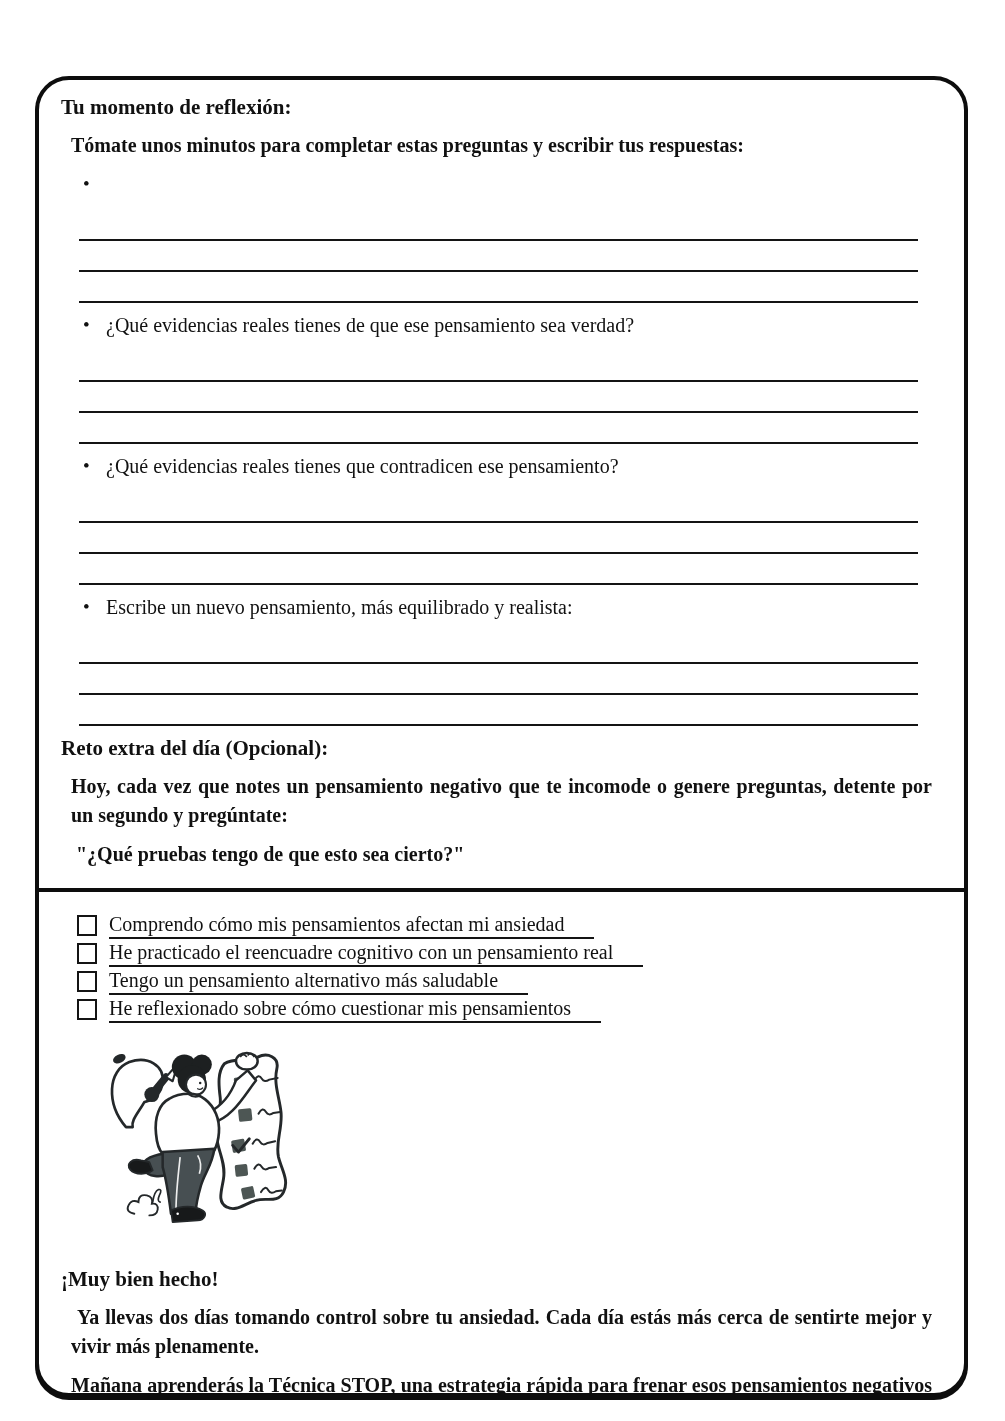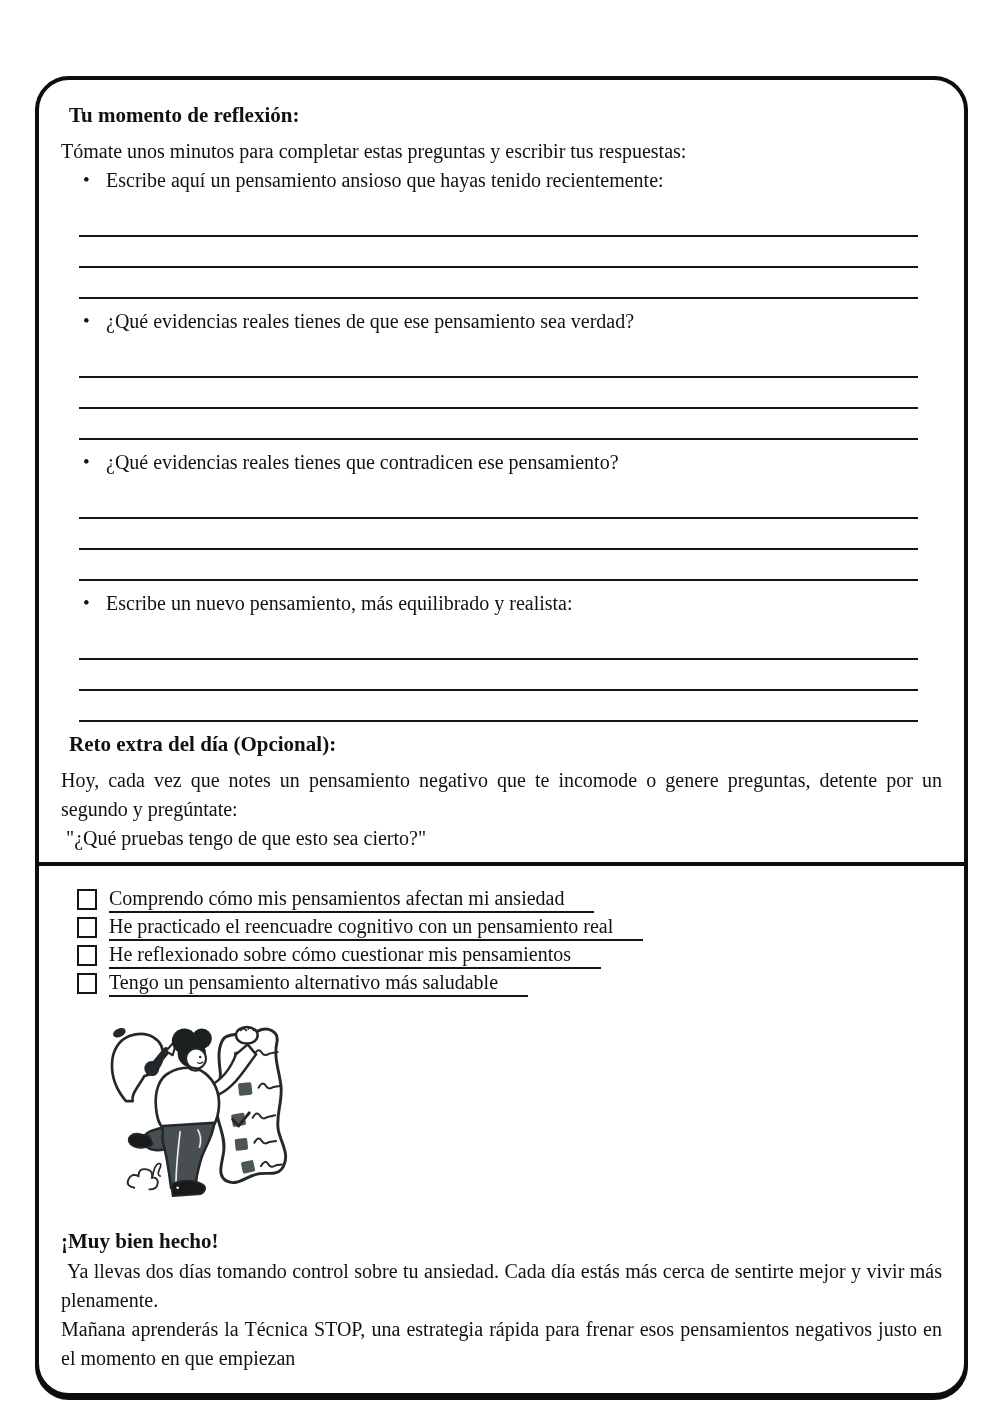--- a/index.html
+++ b/index.html
@@ -15,56 +15,55 @@
     box-sizing:border-box;
     background:#ffffff;
     border:4px solid #0d0d0d;
     border-radius:34px;
     box-shadow:0 3px 0 #0d0d0d;
     overflow:hidden;
   }
   .sec{padding-left:22px;padding-right:22px;}
   .sec-top{padding-top:13px;padding-bottom:9px;border-bottom:4px solid #0d0d0d;}
   .sec-bottom{padding-top:20px;}
-  .block-title{margin:8px;font-size:21px;line-height:28px;font-weight:700;}
-  .body-text{margin:0;font-size:20px;line-height:29px;font-weight:400;}
+  .block-title{margin:0;font-size:21px;line-height:28px;font-weight:700;}
+  .body-text{margin:10px;font-size:20px;line-height:29px;font-weight:700;}
   .justify{text-align:justify;}
   .quote-line{padding-left:5px;}
   .indent{text-indent:6px;}
 
   
   .q{margin-bottom:8px;}
   .q-head{display:flex;align-items:flex-start;font-size:20px;line-height:28px;margin:0 0 12px 0;}
   .bullet{flex:none;width:10px;margin-left:22px;margin-right:13px;font-size:19px;}
   .write-lines{margin:0;}
   .wline{height:29px;border-bottom:2px solid #141414;margin-left:18px;margin-right:24px;}
 
   
   .checklist-title{margin:0 0 6px 0;font-size:20px;line-height:30px;}
   .check-row{display:flex;align-items:flex-end;margin:0 0 1px 16px;height:27px;}
   .checkbox{flex:none;width:16px;height:17px;border:2px solid #141414;background:#ffffff;margin:0 12px 3px 0;}
   .check-label{font-size:20px;line-height:24px;border-bottom:2px solid #141414;padding-right:30px;padding-bottom:1px;white-space:nowrap;}
 
   .illustration-wrap{margin:14px 0 0 10px;height:196px;}
 
-  .congrats-title{margin:20px 0 2px 0;}
+  .congrats-title{margin:32px 0 2px 0;}
 </style>
 </head>
 <body>
 
 <div class="sheet">
 
   <div class="sec sec-top">
     <h2 class="block-title">Tu momento de reflexión:</h2>
     <p class="body-text">Tómate unos minutos para completar estas preguntas y escribir tus respuestas:</p>
 
     <div class="q">
       <div class="q-head">
         <span class="bullet">•</span>
-        <span>Escribe aquí un pensamiento ansioso que hayas tenido recientemente:</span>
       </div>
       <div class="write-lines">
         <div class="wline"></div>
         <div class="wline"></div>
         <div class="wline"></div>
       </div>
     </div>
 
     <div class="q">
       <div class="q-head">
@@ -112,25 +111,25 @@
     <div class="check-row">
       <span class="checkbox"></span>
       <span class="check-label">Comprendo cómo mis pensamientos afectan mi ansiedad</span>
     </div>
     <div class="check-row">
       <span class="checkbox"></span>
       <span class="check-label">He practicado el reencuadre cognitivo con un pensamiento real</span>
     </div>
     <div class="check-row">
       <span class="checkbox"></span>
-      <span class="check-label">He reflexionado sobre cómo cuestionar mis pensamientos</span>
+      <span class="check-label">Tengo un pensamiento alternativo más saludable</span>
     </div>
     <div class="check-row">
       <span class="checkbox"></span>
-      <span class="check-label">Tengo un pensamiento alternativo más saludable</span>
+      <span class="check-label">He reflexionado sobre cómo cuestionar mis pensamientos</span>
     </div>
 
     <div class="illustration-wrap">
       <svg width="250" height="196" viewBox="0 0 300 235" xmlns="http://www.w3.org/2000/svg">
 
         <path d="M184 32 C196 24 212 30 224 24 C236 18 250 24 247 38 C243 56 250 72 252 90 C254 110 245 126 249 144 C253 160 262 172 255 186 C248 200 234 192 222 196 C208 200 198 210 187 204 C175 198 181 184 183 170 C186 152 177 138 175 122 C173 104 181 88 179 72 C177 56 176 42 184 32 Z" fill="#ffffff" stroke="#24282a" stroke-width="3.5" stroke-linejoin="round"></path>
 
         <rect x="196" y="48" width="16" height="15" rx="2" fill="#4d5654" transform="rotate(-8 204 55)"></rect>
         <rect x="201" y="86" width="16" height="15" rx="2" fill="#4d5654" transform="rotate(-6 209 93)"></rect>
         <rect x="193" y="123" width="16" height="15" rx="2" fill="#4d5654" transform="rotate(-10 201 130)"></rect>

